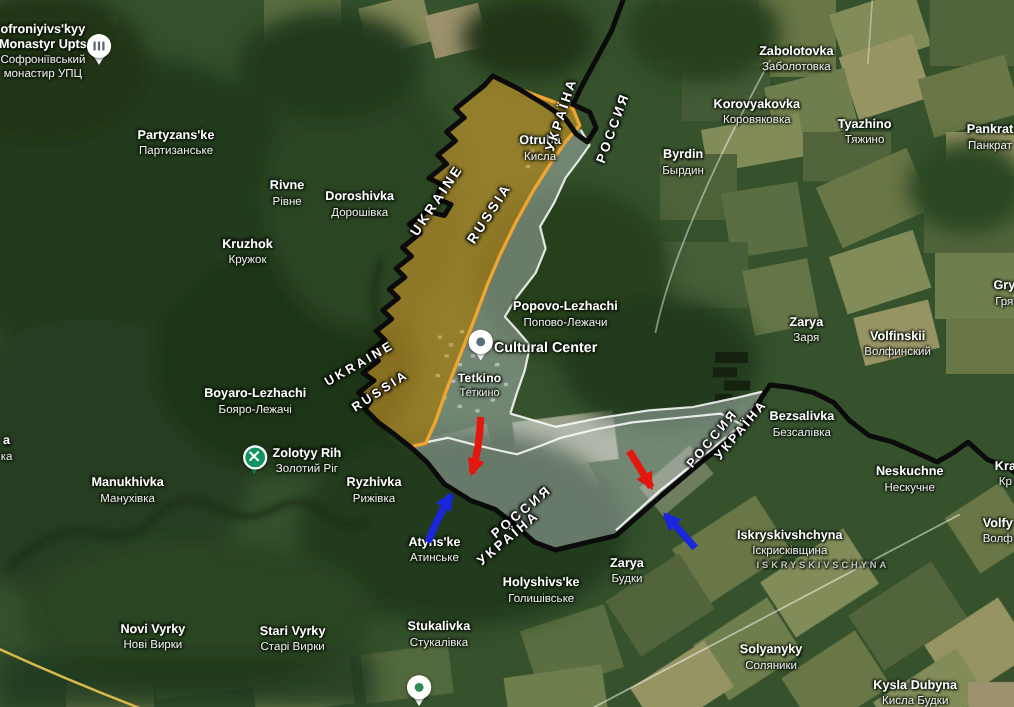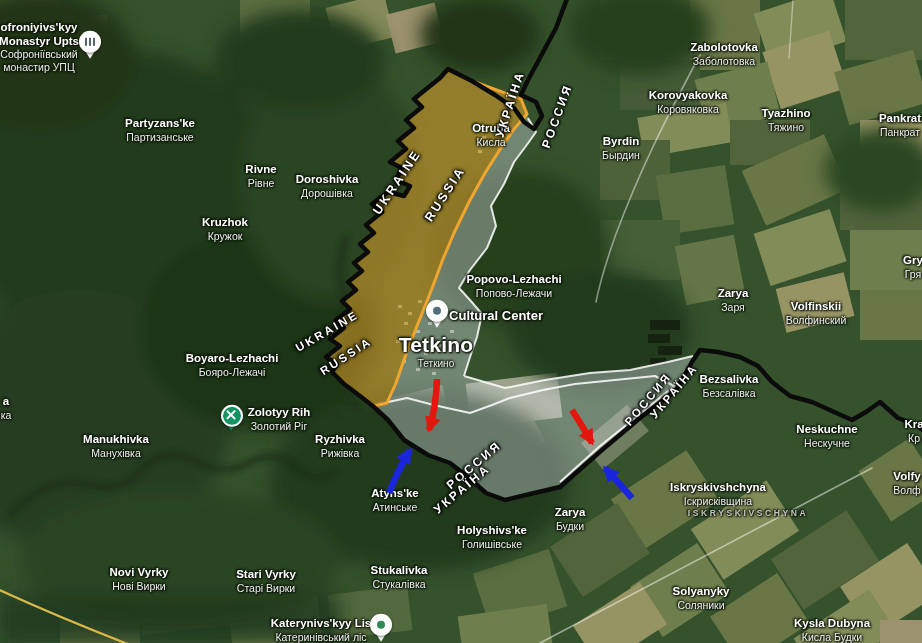--- a/index.html
+++ b/index.html
@@ -16,21 +16,21 @@
   #pins-layer{position:absolute;inset:0;z-index:3;}
   #arrows{z-index:4;pointer-events:none;}
 
   
   .place{position:absolute;transform:translate(-50%,-50%);text-align:center;
          line-height:1.18;white-space:pre-line;pointer-events:none;}
   .place .lat{display:block;color:#ffffff;font-weight:700;font-size:11.5px;
       text-shadow:0 0 3px #14200f,0 0 3px #14200f,1px 1px 2px #000,-1px -1px 2px #000;}
   .place .cyr{display:block;color:rgba(255,255,255,.92);font-weight:400;font-size:10.5px;
       text-shadow:0 0 3px #14200f,0 0 3px #14200f,1px 1px 2px #000,-1px -1px 2px #000;}
-  .place.town .lat{font-size:21px;letter-spacing:.2px;}
+  .place.town .lat{font-size:11px;letter-spacing:.2px;}
   .place.town .cyr{font-size:10px;}
   .place.poi .lat{font-size:13px;}
   .place.area .lat{font-weight:700;font-size:8.5px;letter-spacing:2.6px;color:rgba(238,238,235,.78);}
   .place.edge .lat{font-size:11.5px;}
 
   .border-label{position:absolute;color:#fff;font-weight:700;
       letter-spacing:2.6px;font-size:12.5px;white-space:nowrap;pointer-events:none;
       text-shadow:0 0 4px #000,0 0 4px #000,1px 1px 2px #000,-1px -1px 2px #000;}
 
   
@@ -244,21 +244,20 @@
       <div class="place village" style="left: 827px; top: 436px;"><span class="lat">Neskuchne</span><span class="cyr">Нескучне</span></div>
       <div class="place village" style="left: 914px; top: 431px;"><span class="lat">Kra</span><span class="cyr">Кр</span></div>
       <div class="place village" style="left: 907px; top: 483px;"><span class="lat">Volfy</span><span class="cyr">Волф</span></div>
       <div class="place village" style="left: 718px; top: 494px;"><span class="lat">Iskryskivshchyna</span><span class="cyr">Іскрисківщина</span></div>
       <div class="place area" style="left: 748px; top: 513px;"><span class="lat">ISKRYSKIVSCHYNA</span></div>
       <div class="place village" style="left: 701px; top: 598px;"><span class="lat">Solyanyky</span><span class="cyr">Соляники</span></div>
       <div class="place village" style="left: 832px; top: 630px;"><span class="lat">Kysla Dubyna</span><span class="cyr">Кисла Будки</span></div>
       <div class="place village" style="left: 139px; top: 579px;"><span class="lat">Novi Vyrky</span><span class="cyr">Нові Вирки</span></div>
       <div class="place village" style="left: 266px; top: 581px;"><span class="lat">Stari Vyrky</span><span class="cyr">Старі Вирки</span></div>
       <div class="place village" style="left: 399px; top: 577px;"><span class="lat">Stukalivka</span><span class="cyr">Стукалівка</span></div>
-      <div class="place village" style="left: 321px; top: 630px;"><span class="lat">Katerynivs'kyy Lis</span><span class="cyr">Катеринівський ліс</span></div>
       <div class="place edge" style="left: 6px; top: 408px;"><span class="lat">a</span><span class="cyr">ка</span></div>
       <div class="place poi" style="left: 496px; top: 316px;"><span class="lat">Cultural Center</span></div>
       <span class="border-label" style="left: 397px; top: 182px; font-size: 12.5px; transform: translate(-50%, -50%) rotate(-56deg);">UKRAINE</span>
       <span class="border-label" style="left: 445px; top: 194px; font-size: 12.5px; transform: translate(-50%, -50%) rotate(-57deg);">RUSSIA</span>
       <span class="border-label" style="left: 510px; top: 104px; font-size: 12px; transform: translate(-50%, -50%) rotate(-72deg);">УКРАЇНА</span>
       <span class="border-label" style="left: 557px; top: 116px; font-size: 12px; transform: translate(-50%, -50%) rotate(-70deg);">РОССИЯ</span>
       <span class="border-label" style="left: 327px; top: 331px; font-size: 11.5px; transform: translate(-50%, -50%) rotate(-30deg);">UKRAINE</span>
       <span class="border-label" style="left: 346px; top: 356px; font-size: 11.5px; transform: translate(-50%, -50%) rotate(-33deg);">RUSSIA</span>
       <span class="border-label" style="left: 474px; top: 465px; font-size: 12px; transform: translate(-50%, -50%) rotate(-40deg);">РОССИЯ</span>
       <span class="border-label" style="left: 462px; top: 489px; font-size: 12px; transform: translate(-50%, -50%) rotate(-40deg);">УКРАЇНА</span>

